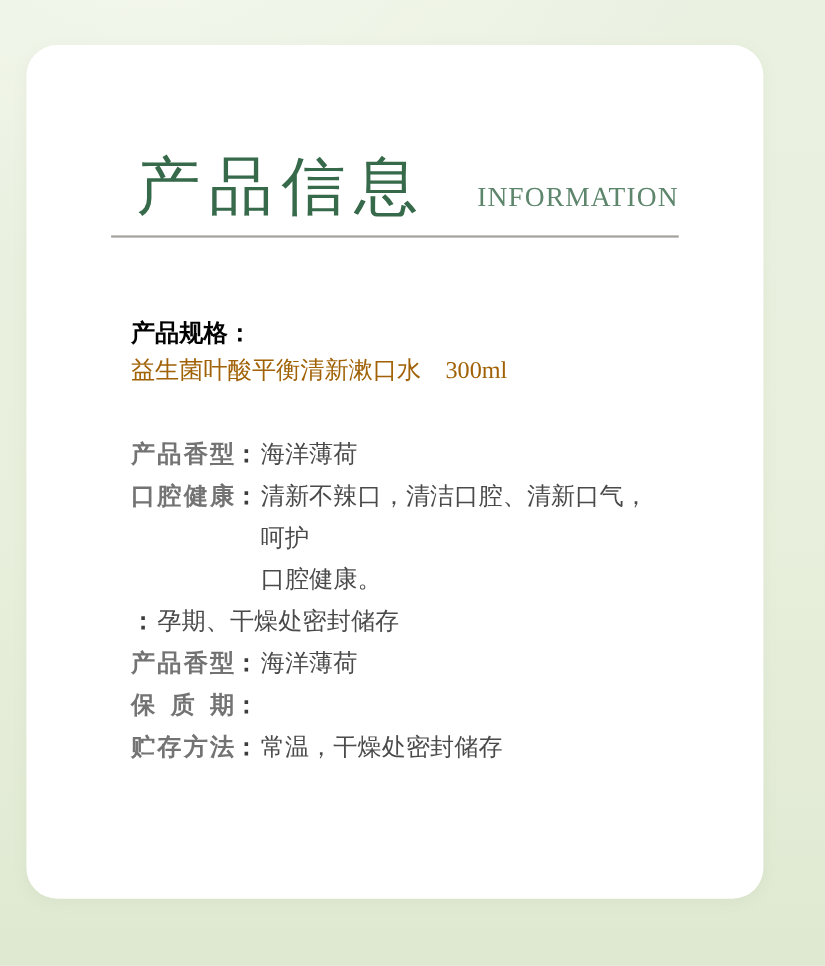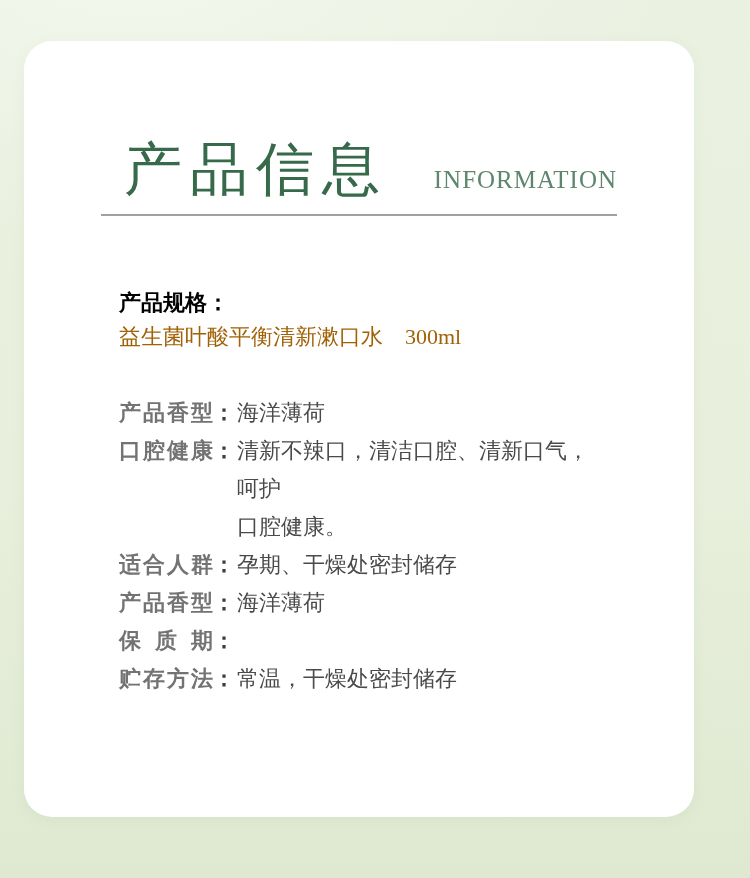--- a/index.html
+++ b/index.html
@@ -133,21 +133,20 @@
       </div>
 
       <div class="row">
         <span class="row-label">口腔健康</span>
         <span class="row-colon">：</span>
         <span class="row-value">清新不辣口，清洁口腔、清新口气，呵护
 口腔健康。</span>
       </div>
 
       <div class="row">
-        <span class="row-label">适合人群</span>
         <span class="row-colon">：</span>
         <span class="row-value">孕期、干燥处密封储存</span>
       </div>
 
       <div class="row">
         <span class="row-label">产品香型</span>
         <span class="row-colon">：</span>
         <span class="row-value">海洋薄荷</span>
       </div>
 

